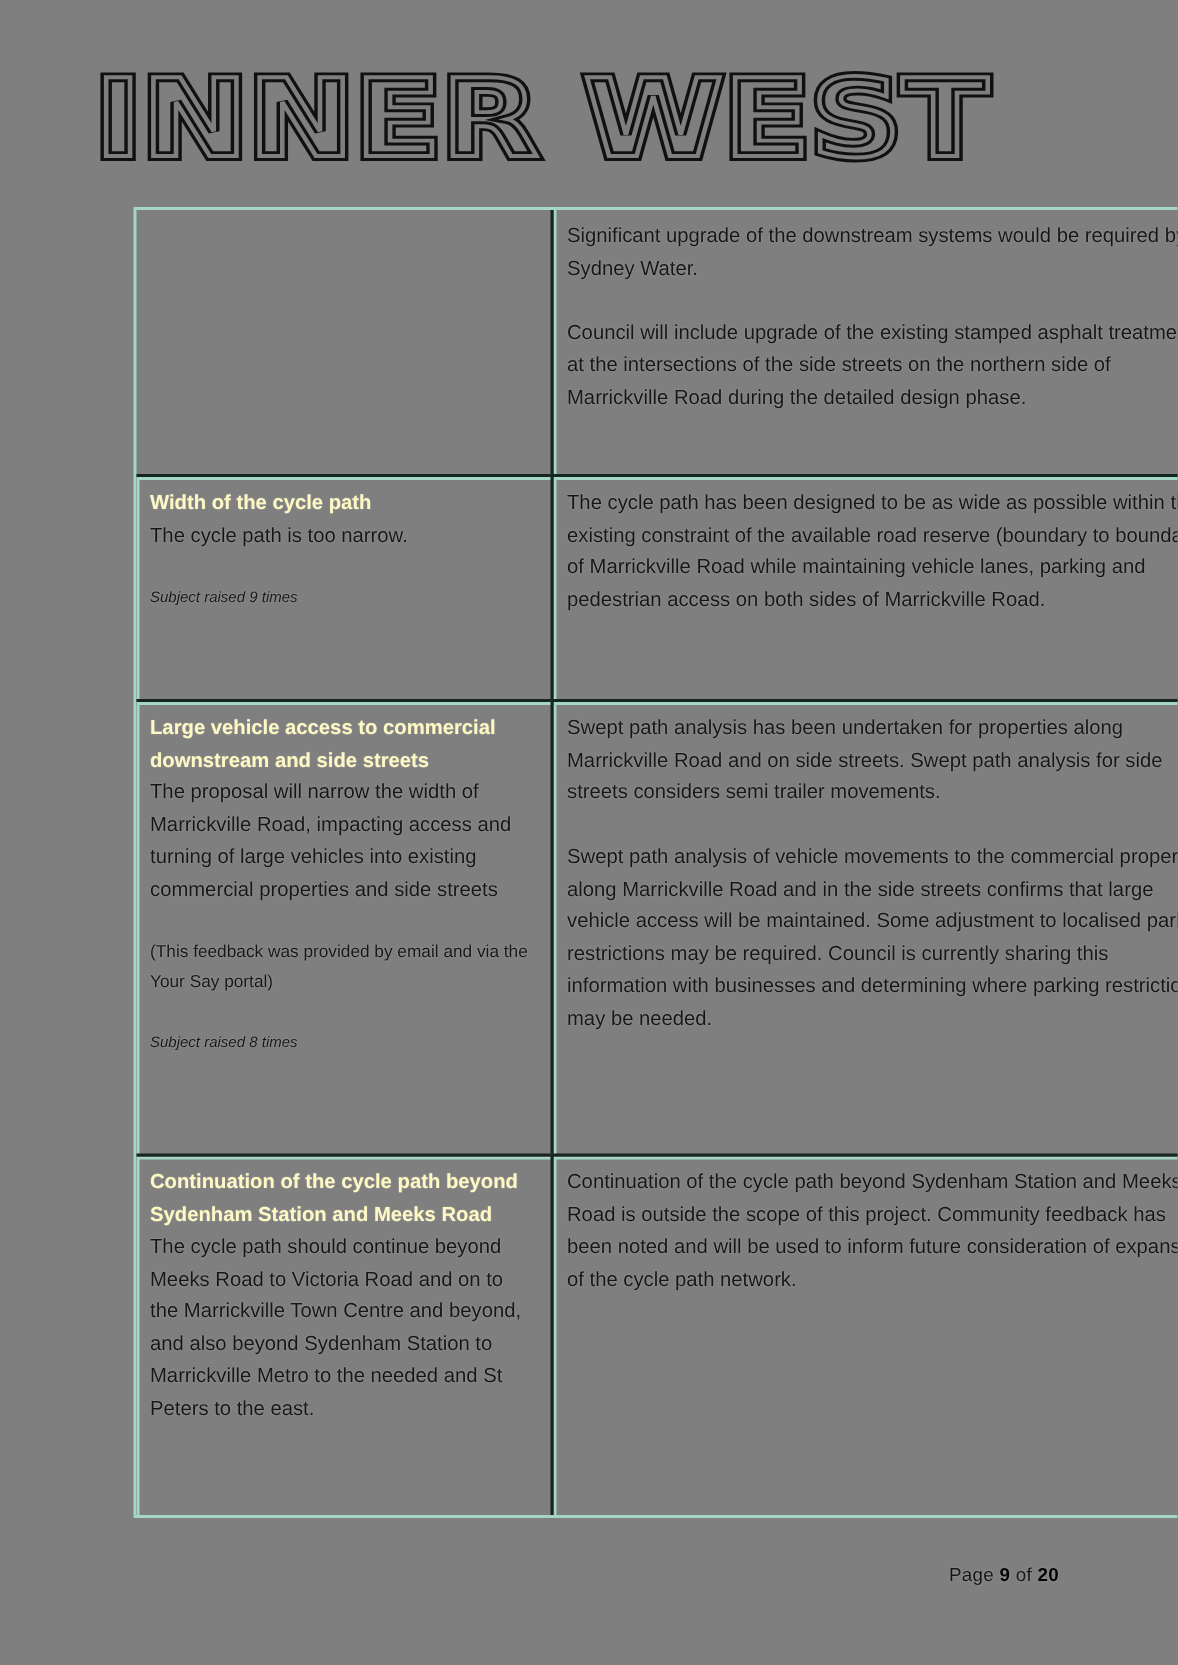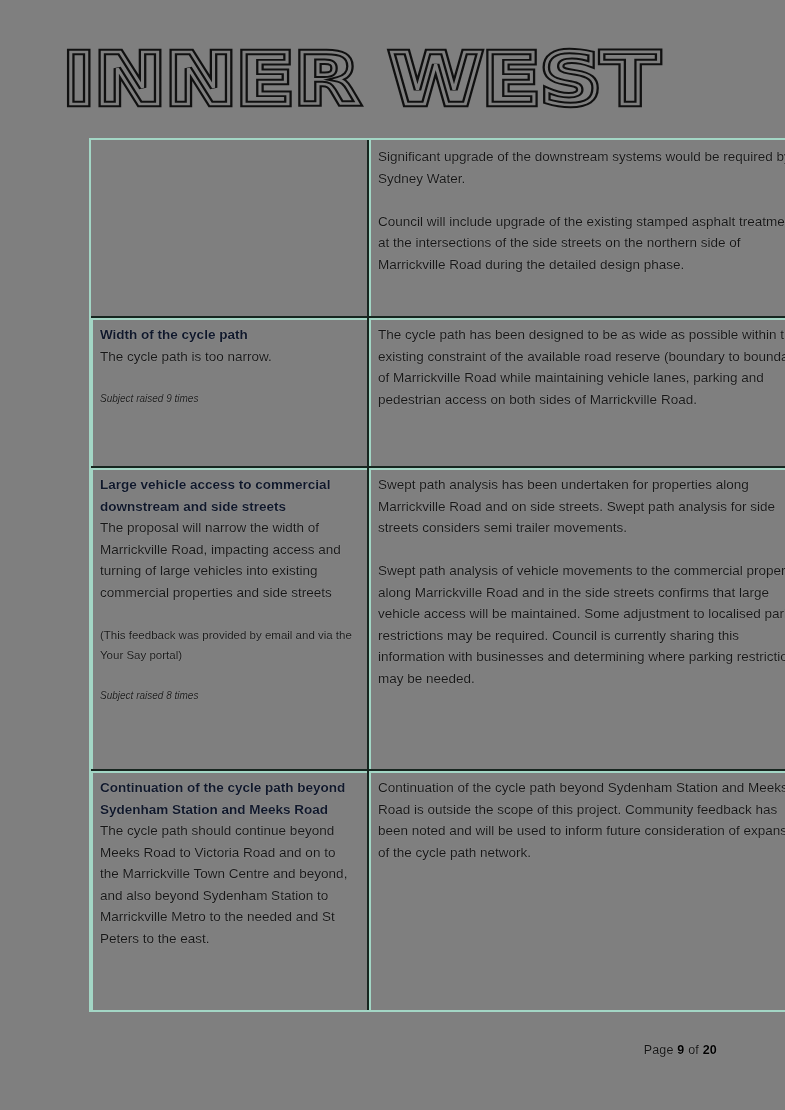--- a/index.html
+++ b/index.html
@@ -25,31 +25,31 @@
     box-shadow:inset 2px 2px 0 0 #a3d6c5;
   }
   .cell.right-col{border-left:2px solid #17251f;}
   .cell.row-first{border-top:none;box-shadow:inset 2px 0 0 0 #a3d6c5;}
   .cell.left-col.row-first{box-shadow:none;}
   .r1{min-height:176px;}
   .r2{min-height:150px;}
   .r3{min-height:303px;}
   .r4{min-height:241px;}
   .cell h3{
-    margin:0;font-size:13.5px;line-height:21.5px;font-weight:bold;color:#0f172a;
+    margin:0;font-size:13.5px;line-height:21.5px;font-weight:bold;color:#fef9c3;
   }
   .cell p{margin:0 0 21.5px 0;}
   .cell p:last-child{margin-bottom:0;}
   .body-text{margin:0;}
   .note-text{font-size:11.5px;line-height:20px;margin:0;}
   .subject-text{font-style:italic;font-size:10px;line-height:20px;margin:0;}
   .gap-lg{margin-top:44px;}
   .gap-md{margin-top:24px;}
   .footer{
-    position:absolute;right:68px;top:1043px;
+    position:absolute;right:79px;top:1043px;
     font-size:12.5px;letter-spacing:0.2px;color:#141414;
     text-shadow:0 0 1px rgba(255,255,255,0.35);
   }
   .footer b{font-weight:bold;color:#000;}
 </style>
 </head>
 <body>
 
 <svg class="logo" viewBox="0 0 602 88" aria-hidden="true">
   <g>

